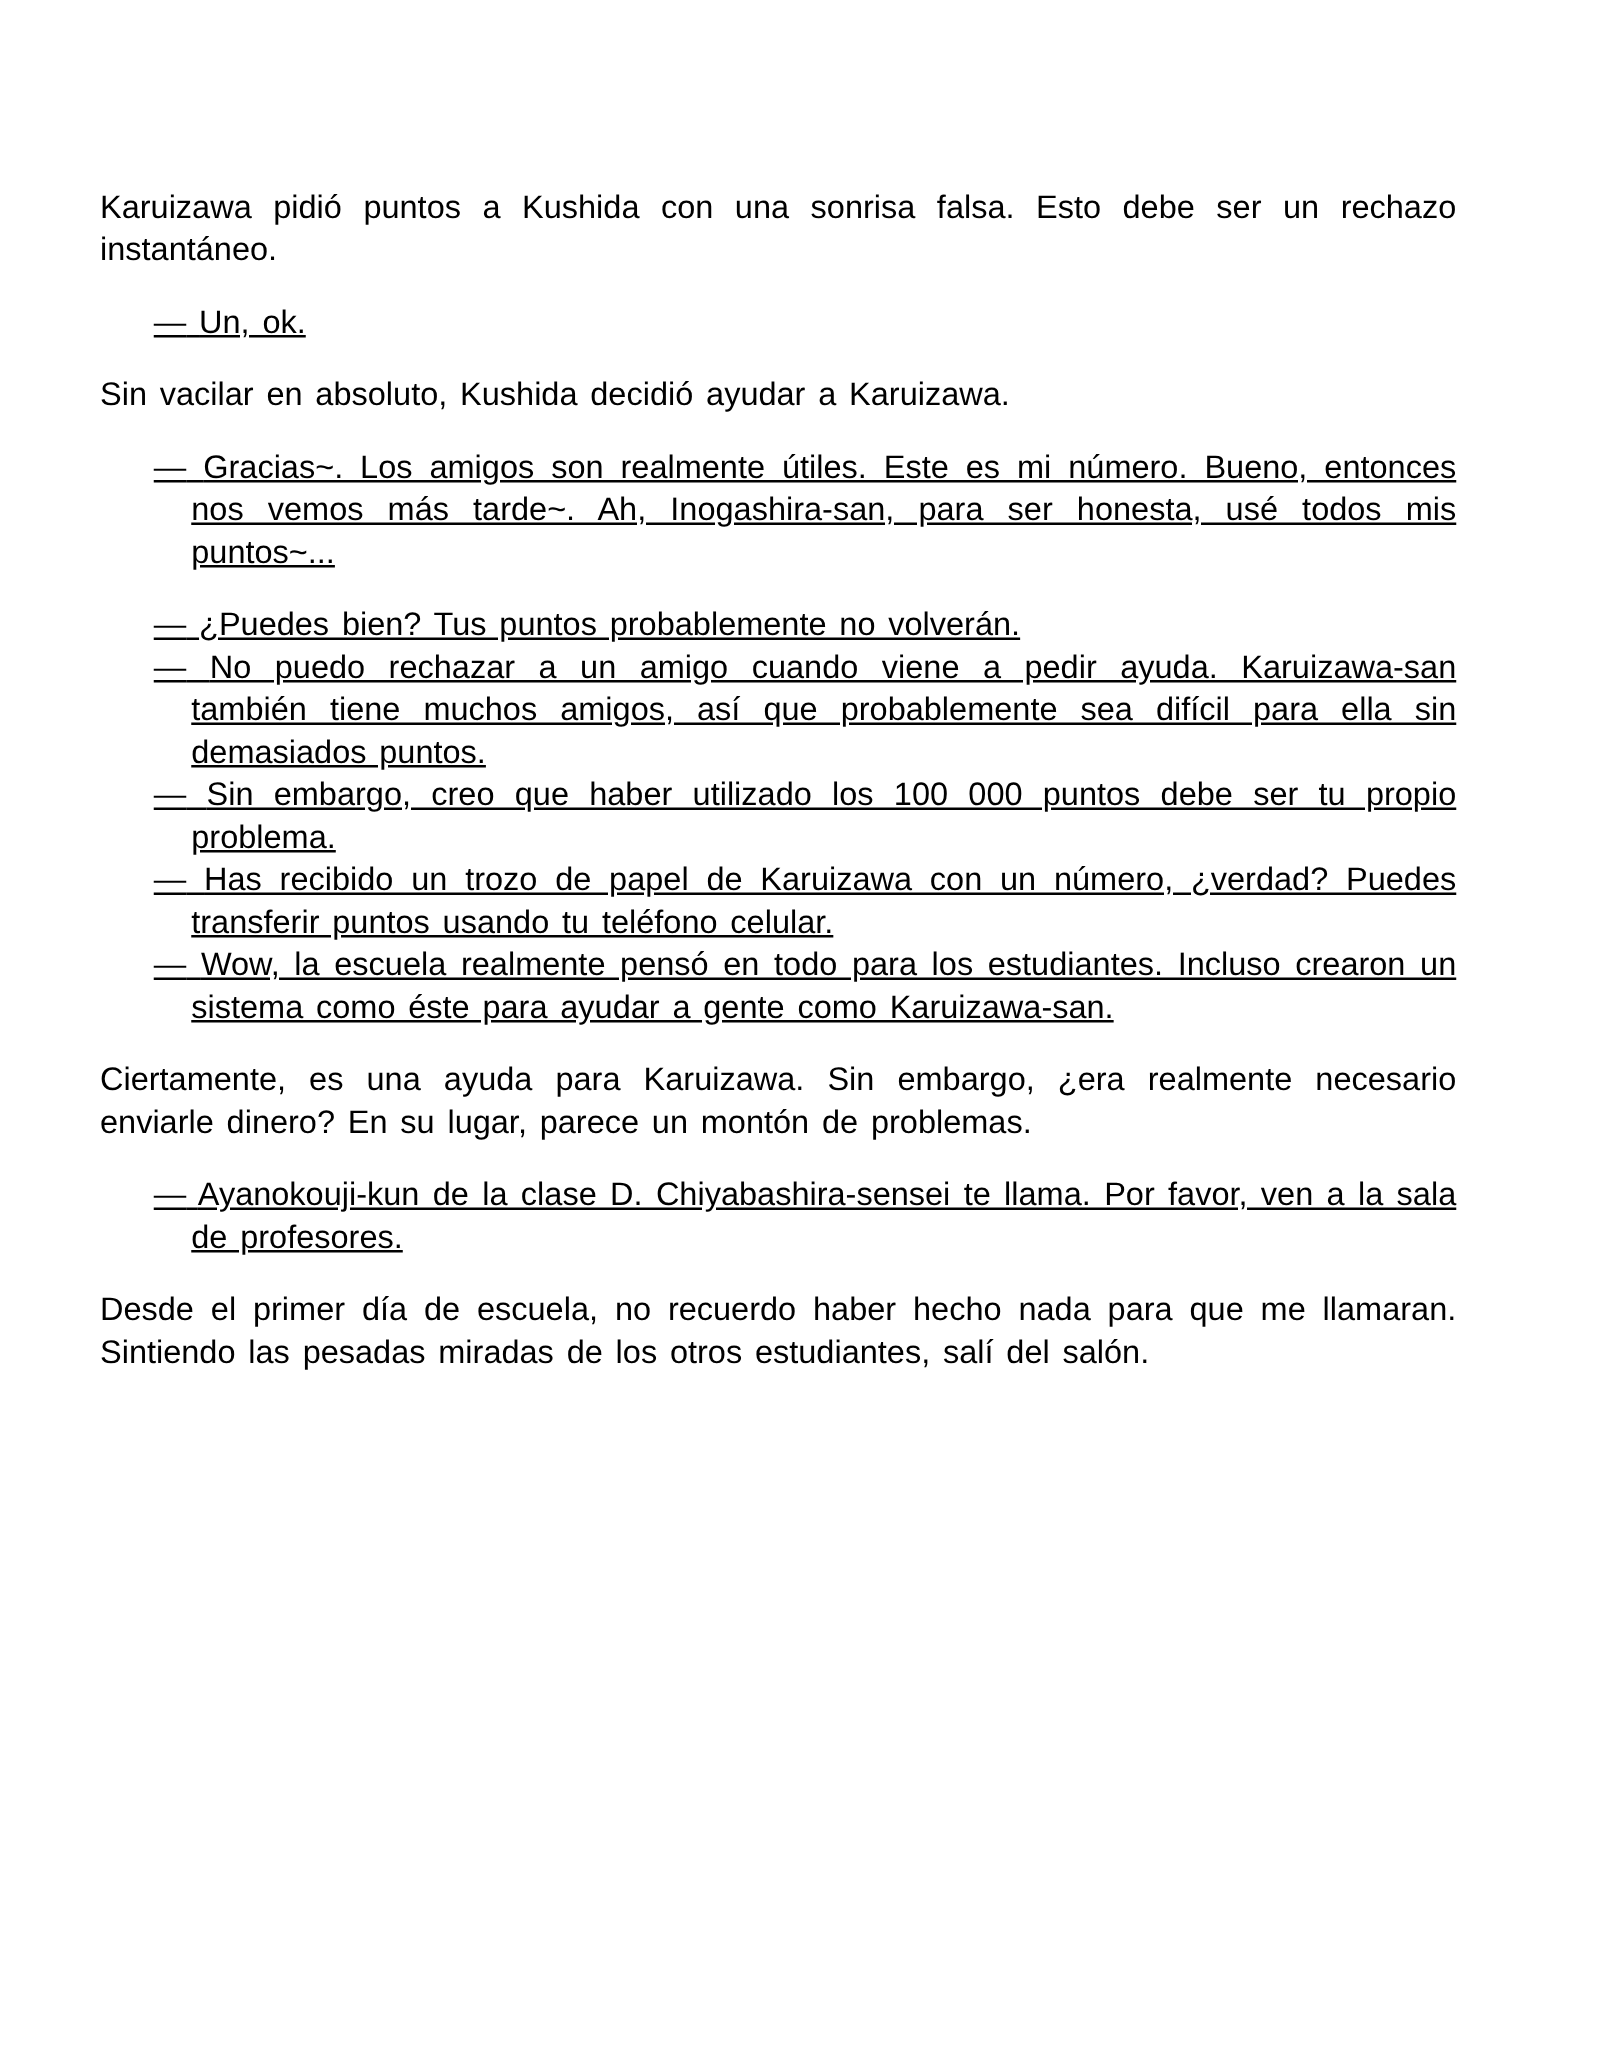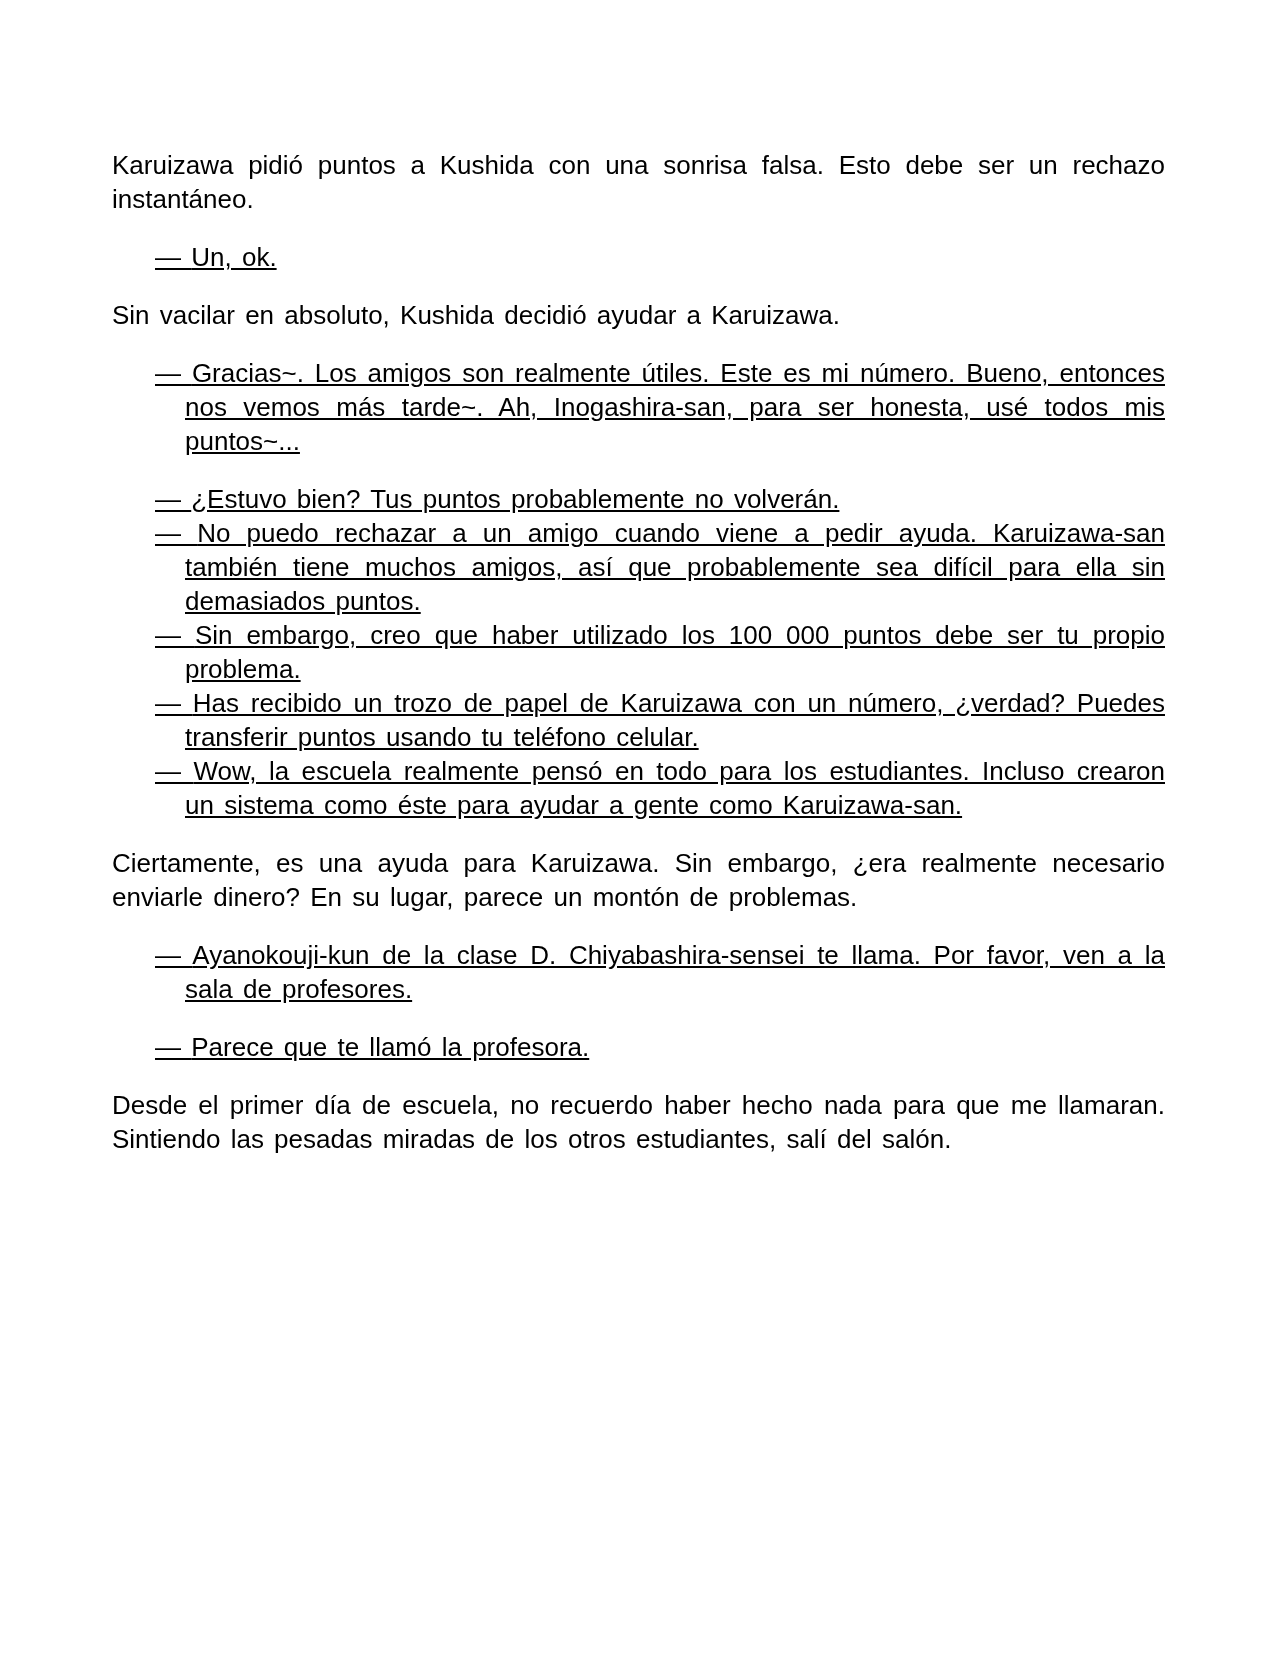--- a/index.html
+++ b/index.html
@@ -11,21 +11,21 @@
     width: 1280px;
     height: 1656px;
     overflow: hidden;
     font-family: "Liberation Sans", "DejaVu Sans", sans-serif;
     color: #000000;
   }
   .page {
     box-sizing: border-box;
     width: 1280px;
     height: 1656px;
-    padding: 148px 115px 40px 112px;
+    padding: 148px 115px 40px 80px;
     background: #ffffff;
   }
   .text-column p {
     margin: 0 0 24px 0;
     font-size: 26px;
     line-height: 34px;
     text-align: justify;
     word-spacing: 3px;
     color: #000000;
   }
@@ -46,28 +46,27 @@
   <div class="text-column">
       <p>Karuizawa pidió puntos a Kushida con una sonrisa falsa. Esto debe ser un rechazo instantáneo.</p>
       <div class="dialogue-block">
         <p><span>—</span> <span>Un, ok.</span></p>
       </div>
       <p>Sin vacilar en absoluto, Kushida decidió ayudar a Karuizawa.</p>
       <div class="dialogue-block">
         <p><span>—</span> <span>Gracias~. Los amigos son realmente útiles. Este es mi número. Bueno, entonces nos vemos más tarde~. Ah, Inogashira-san, para ser honesta, usé todos mis puntos~...</span></p>
       </div>
       <div class="dialogue-block">
-        <p><span>—</span> <span>¿Estuvo bien? Tus puntos probablemente no volverán.</span></p>
+        <p><span>—</span> <span>¿Puedes bien? Tus puntos probablemente no volverán.</span></p>
         <p><span>—</span> <span>No puedo rechazar a un amigo cuando viene a pedir ayuda. Karuizawa-san también tiene muchos amigos, así que probablemente sea difícil para ella sin demasiados puntos.</span></p>
         <p><span>—</span> <span>Sin embargo, creo que haber utilizado los 100 000 puntos debe ser tu propio problema.</span></p>
         <p><span>—</span> <span>Has recibido un trozo de papel de Karuizawa con un número, ¿verdad? Puedes transferir puntos usando tu teléfono celular.</span></p>
         <p><span>—</span> <span>Wow, la escuela realmente pensó en todo para los estudiantes. Incluso crearon un sistema como éste para ayudar a gente como Karuizawa-san.</span></p>
       </div>
       <p>Ciertamente, es una ayuda para Karuizawa. Sin embargo, ¿era realmente necesario enviarle dinero? En su lugar, parece un montón de problemas.</p>
       <div class="dialogue-block">
         <p><span>—</span> <span>Ayanokouji-kun de la clase D. Chiyabashira-sensei te llama. Por favor, ven a la sala de profesores.</span></p>
       </div>
       <div class="dialogue-block">
-        <p><span>—</span> <span>Parece que te llamó la profesora.</span></p>
       </div>
       <p>Desde el primer día de escuela, no recuerdo haber hecho nada para que me llamaran. Sintiendo las pesadas miradas de los otros estudiantes, salí del salón.</p>
     </div>
 </div>
 
 </body></html>

